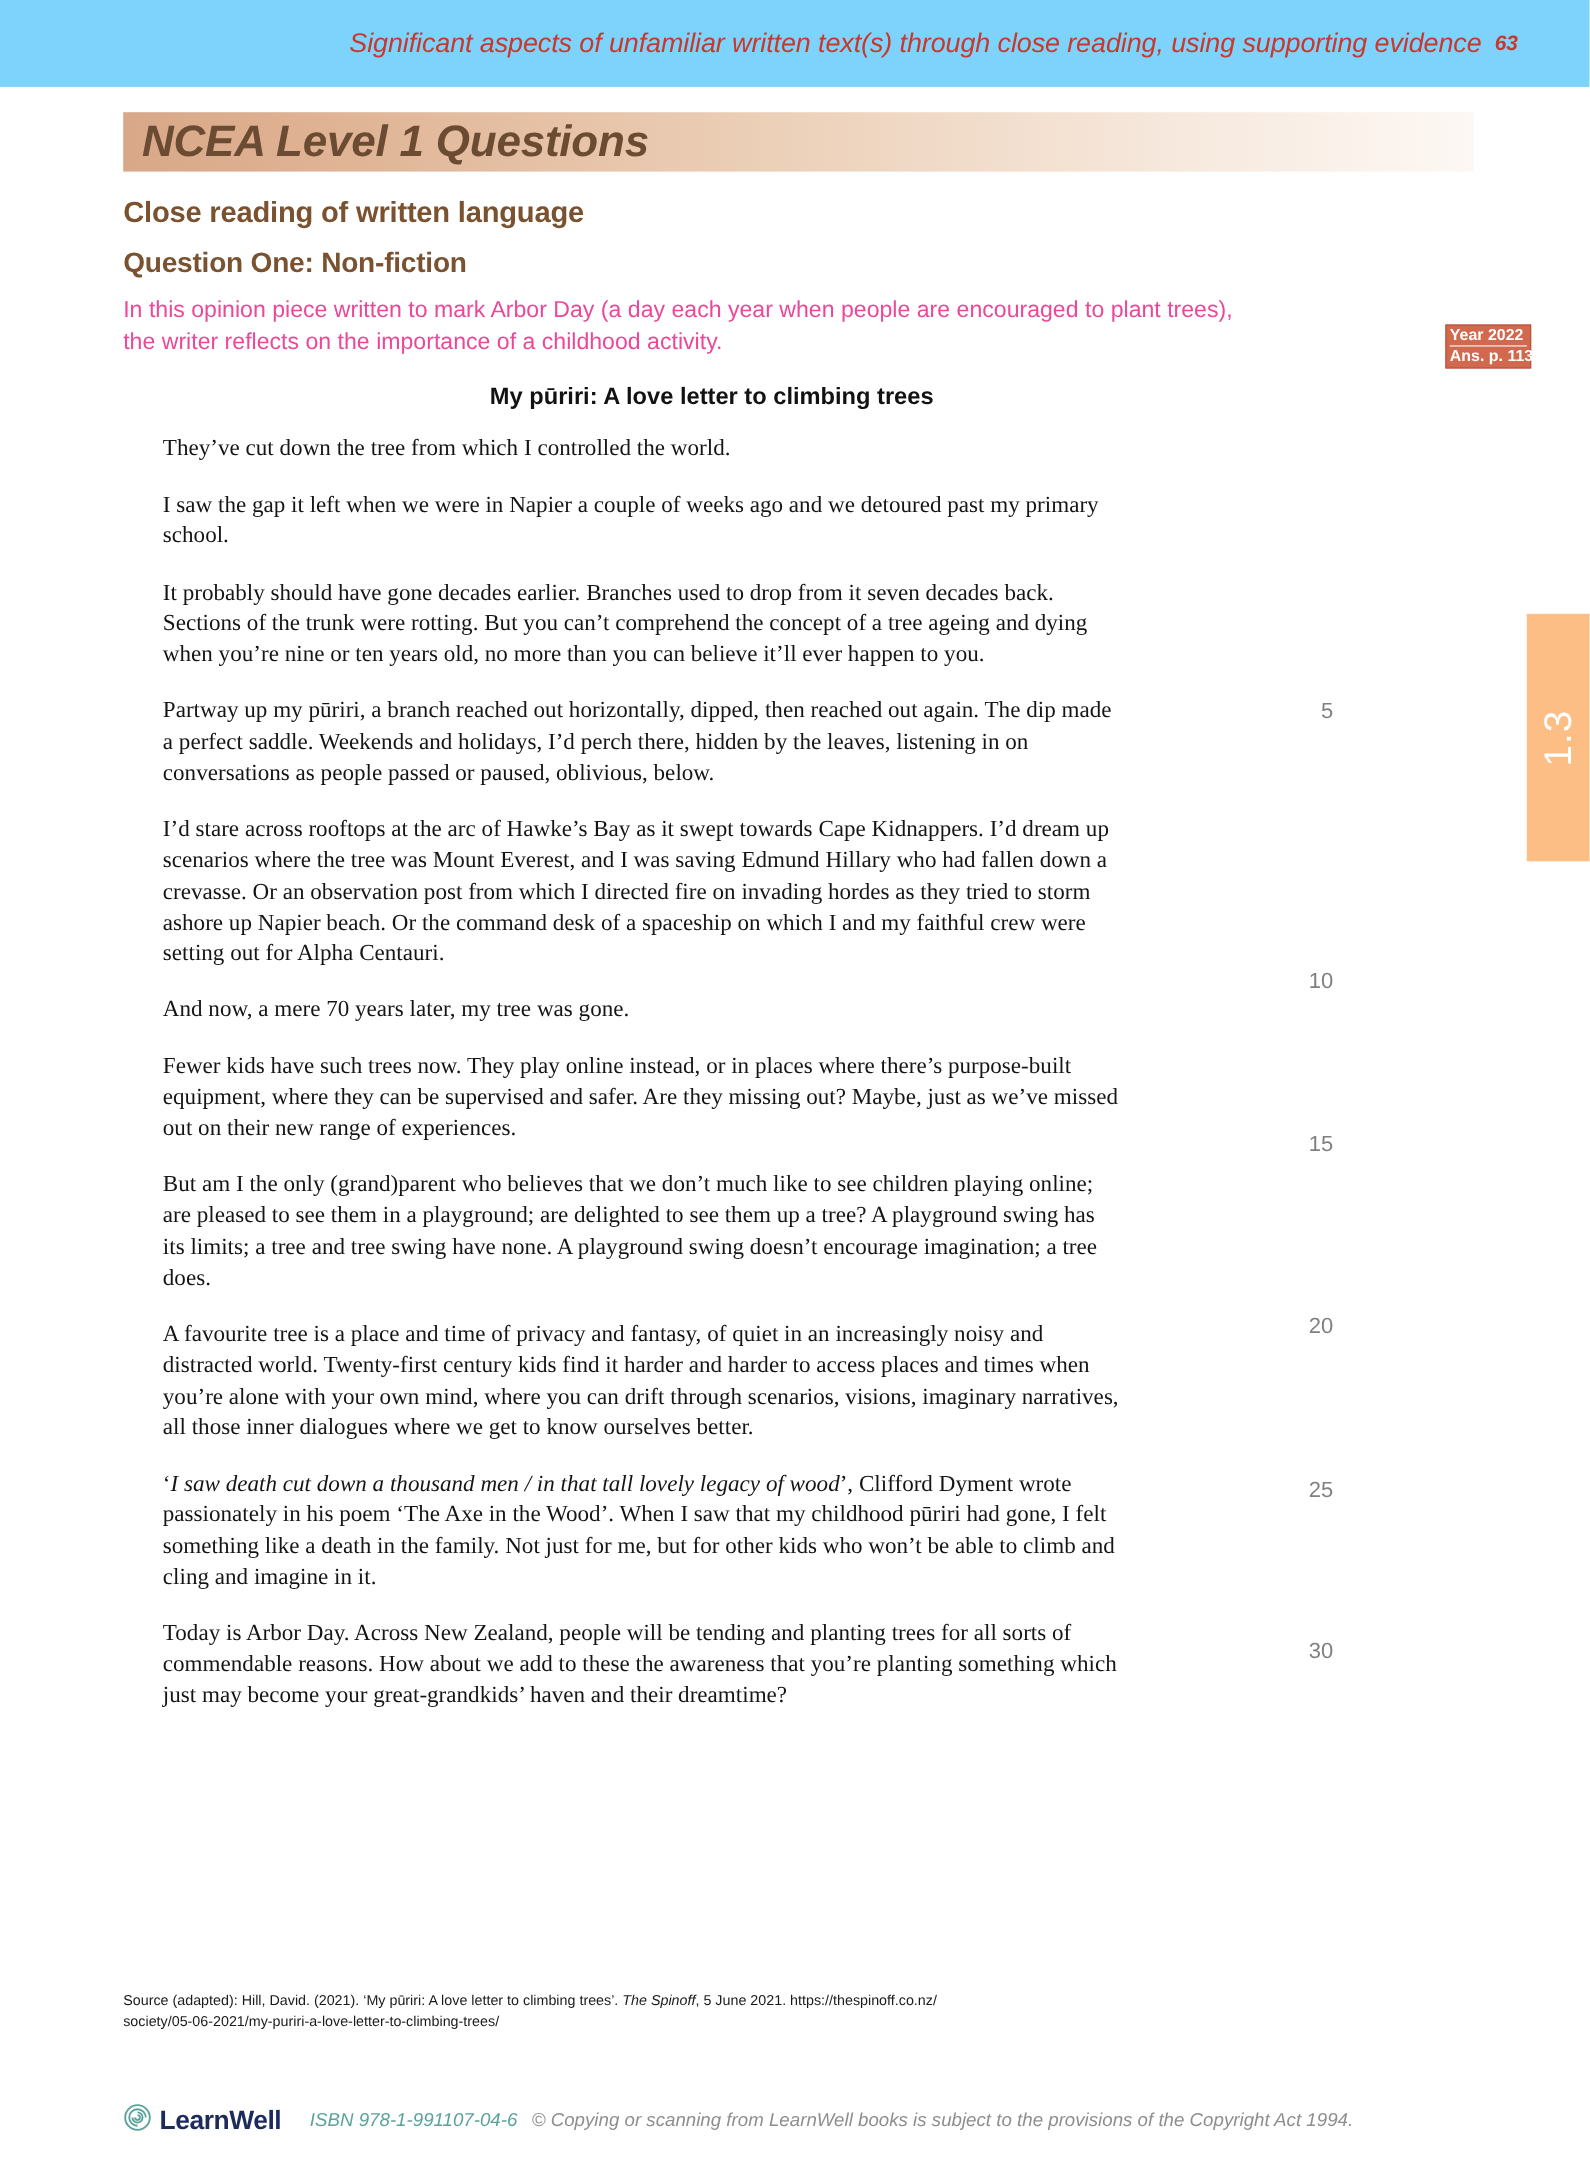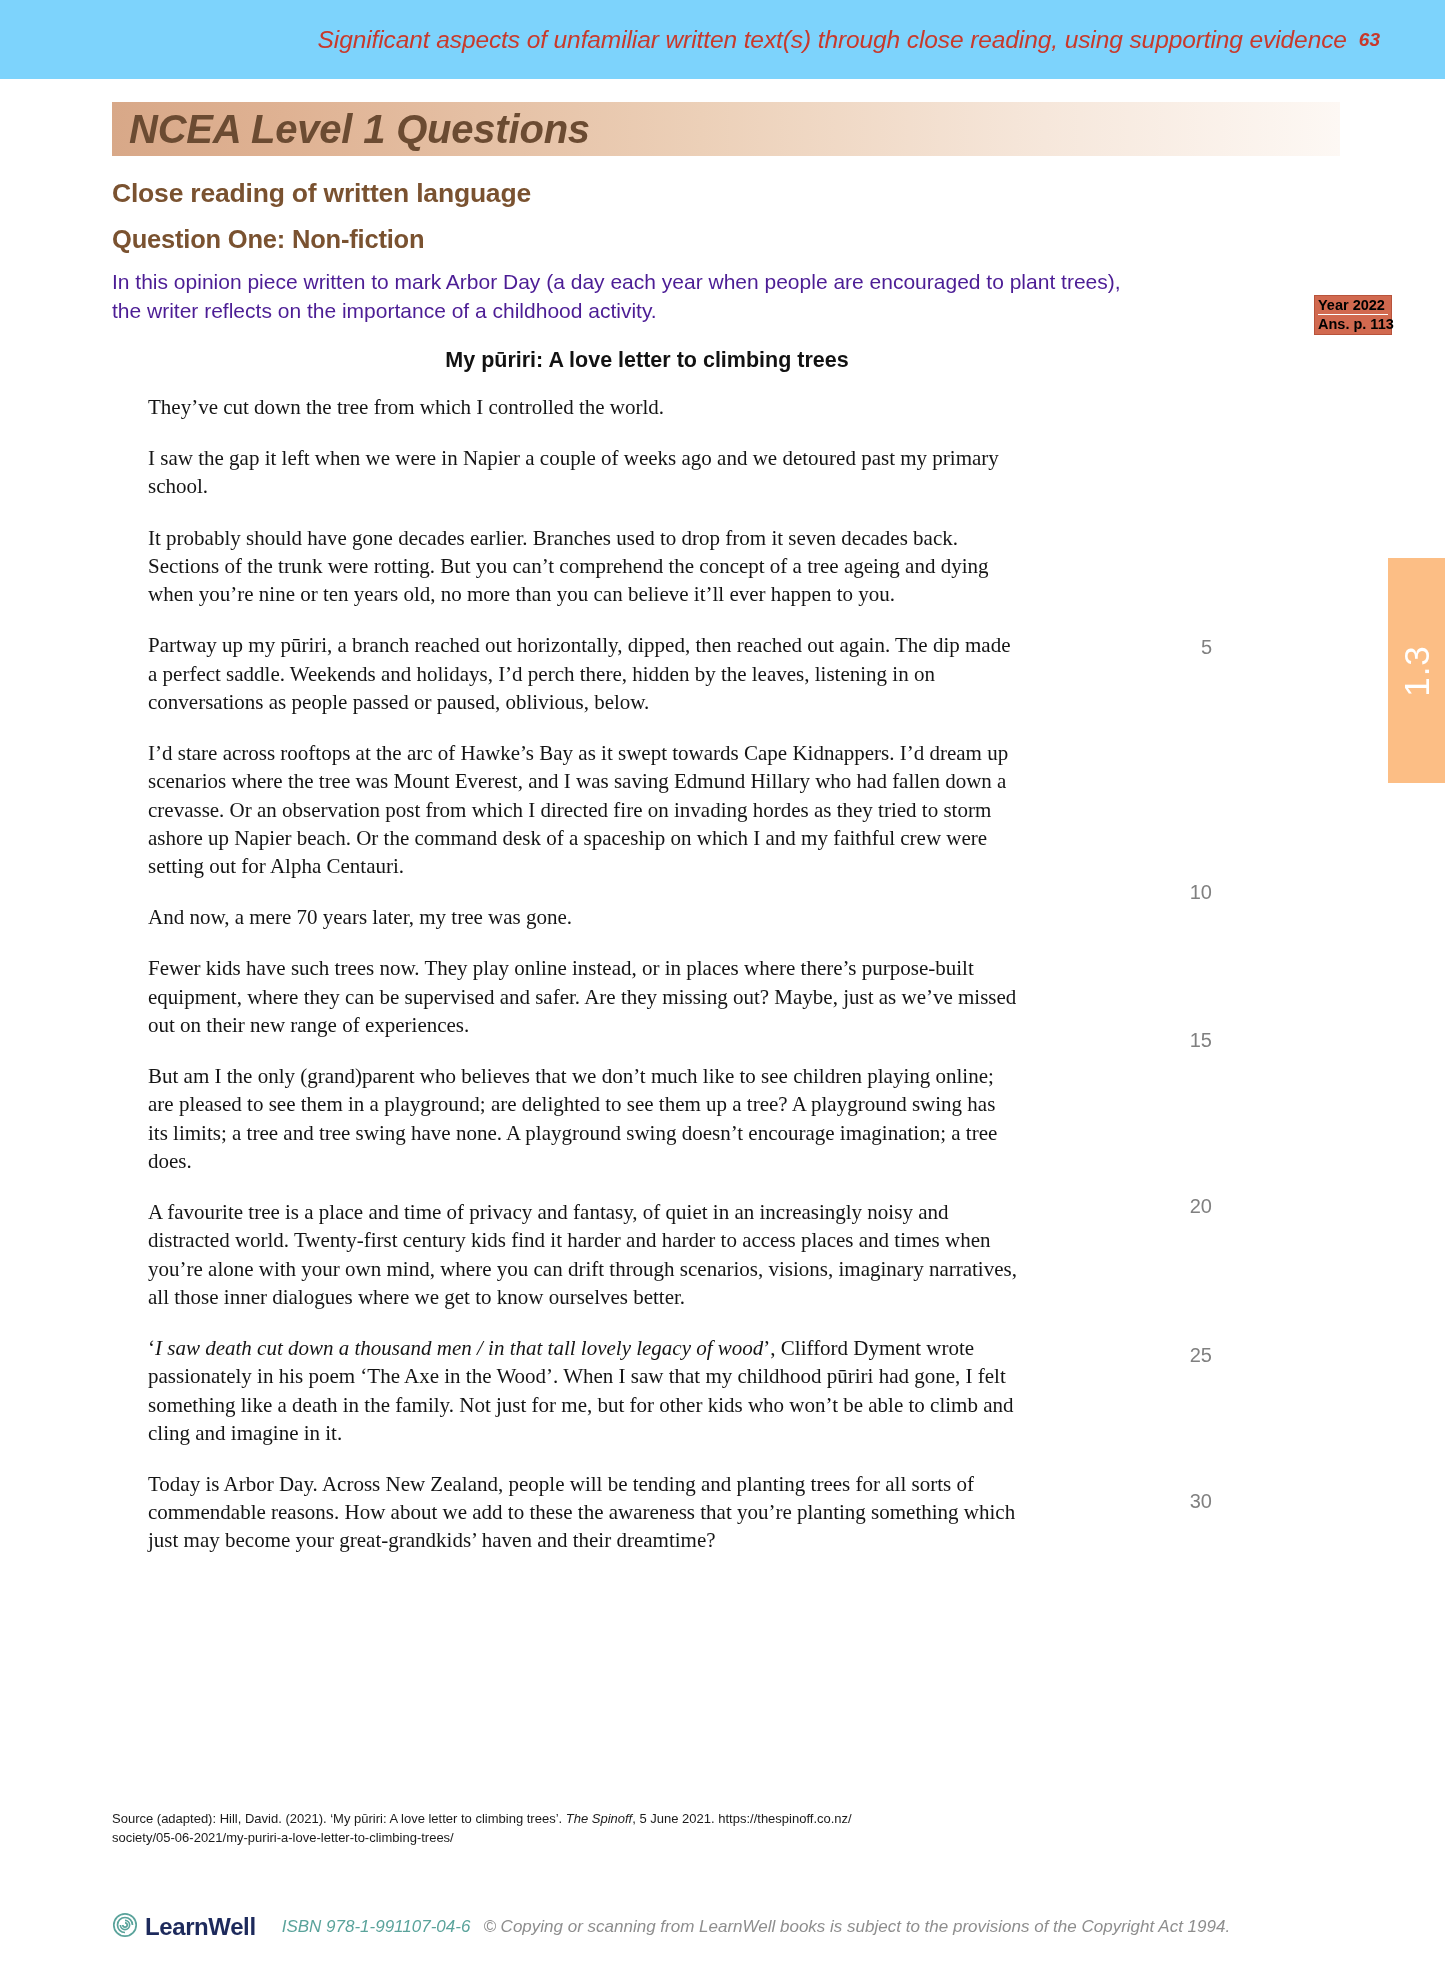--- a/index.html
+++ b/index.html
@@ -106,39 +106,39 @@
   h3.q-head {
     margin: 0 0 14px 0;
     font-size: 25.5px;
     font-weight: bold;
     color: #7a5230;
     letter-spacing: -0.2px;
   }
   p.intro {
     margin: 0 0 22px 0;
     font-size: 21px;
-    color: #4c1d95;
+    color: #ec4899;
     line-height: 1.38;
     width: 1030px;
   }
 
   
   .year-badge {
     position: absolute;
     left: 1314px;
     top: 295px;
     width: 78px;
     background: #d1694f;
     border: 1.5px solid #b8533b;
     padding: 1px 3px 2px 3px;
   }
   .year-badge div {
     font-size: 14.5px;
     font-weight: bold;
-    color: #000000;
+    color: #ffffff;
     line-height: 1.12;
     white-space: nowrap;
   }
   .year-badge .yb-top {
     border-bottom: 1.5px solid #ffffff;
     padding-bottom: 1px;
     margin-bottom: 1px;
   }
 
   

